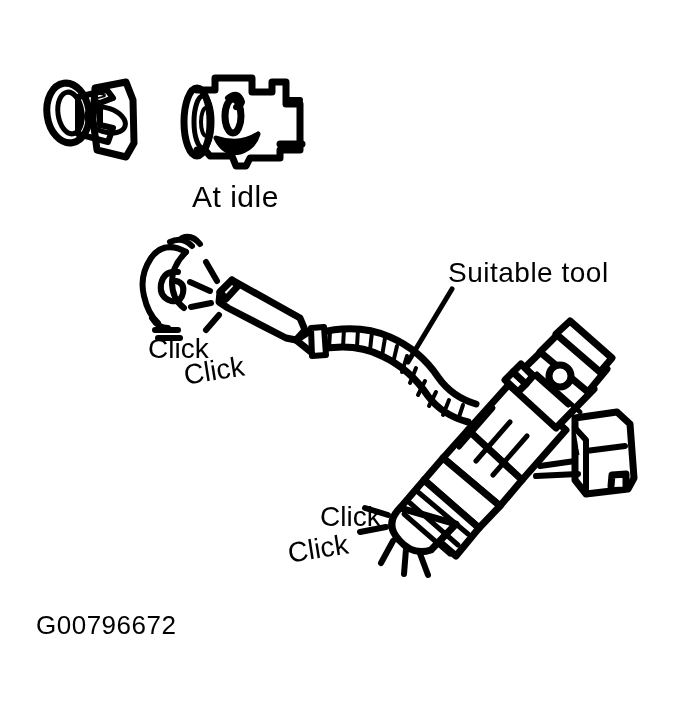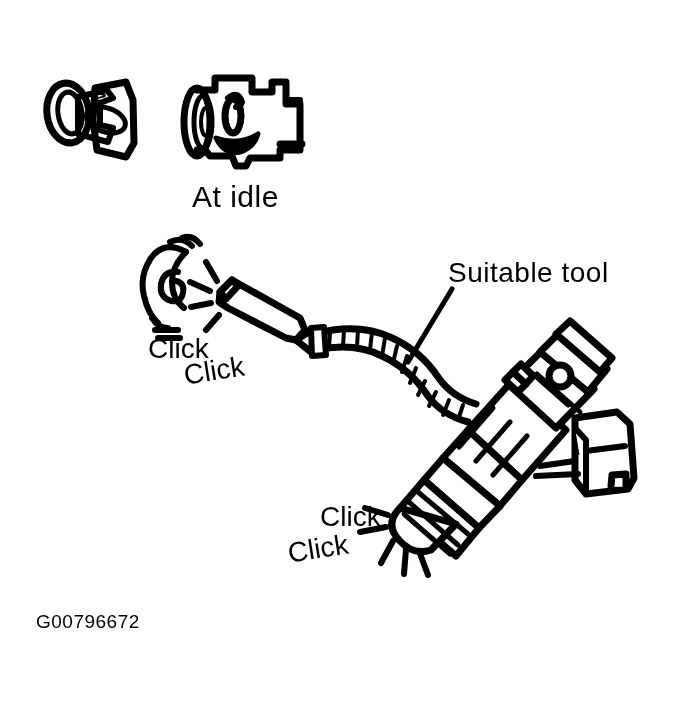--- a/index.html
+++ b/index.html
@@ -62,21 +62,21 @@
   #label-click-4 {
     left: 286px;
     top: 540px;
     font-size: 28px;
     transform: rotate(-9deg);
     transform-origin: left top;
   }
   #label-figure-id {
     left: 36px;
     top: 612px;
-    font-size: 19px;
+    font-size: 26px;
     letter-spacing: 0.5px;
   }
   #label-on {
     left: 88px;
     top: 112px;
     font-size: 15px;
     font-weight: bold;
     transform: rotate(-75deg);
     transform-origin: left top;
   }

